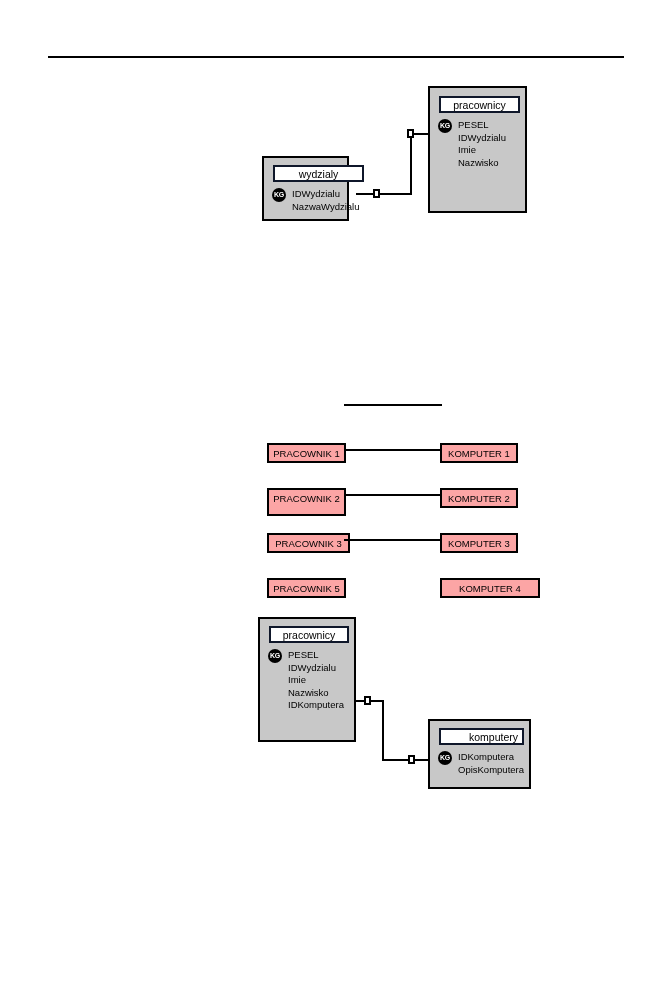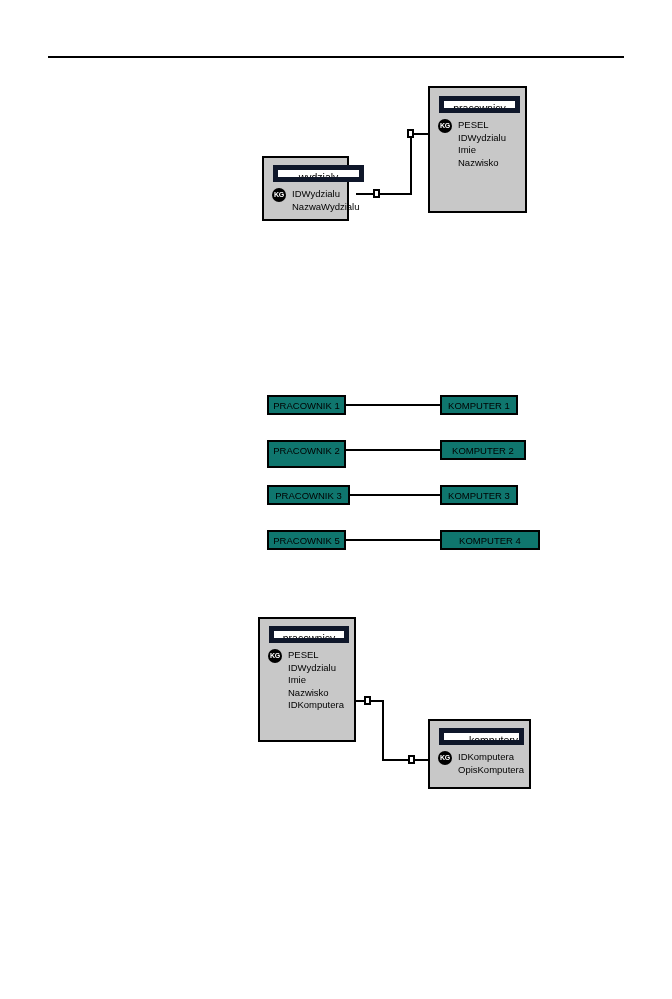--- a/index.html
+++ b/index.html
@@ -37,21 +37,21 @@
   
   .entity {
     position: absolute;
     background: #c8c8c8;
     border: 2px solid #000000;
     box-sizing: border-box;
   }
   .entity-title {
     position: absolute;
     background: #ffffff;
-    border: 5px solid #0f172a;
+    border: 2px solid #0f172a;
     box-sizing: border-box;
     text-align: center;
     font-size: 10.5px;
     line-height: 15px;
     color: #000000;
     white-space: nowrap;
     overflow: hidden;
   }
   .entity-attrs {
     position: absolute;
@@ -96,28 +96,29 @@
     width: 7px;
     height: 9px;
     border: 2px solid #000000;
     background: #ffffff;
     box-sizing: border-box;
   }
 
   
   .simple-box {
     position: absolute;
-    background: #0f766e;
+    background: #fca5a5;
     border: 2px solid #000000;
     box-sizing: border-box;
     font-size: 9.5px;
     line-height: 18px;
     text-align: center;
     color: #000000;
     white-space: nowrap;
+    margin-top: 48px;
   }
 </style>
 </head>
 <body>
 
 <div class="page">
 
   <div class="top-rule"></div>
 
   <div>
@@ -151,21 +152,21 @@
   </div>
 
   <div>
 
     <div class="conn-h" style="left:344px; top:404px; width:98px;"></div>
     <div class="simple-box" style="left:267px; top:395px; width:79px; height:20px;">PRACOWNIK 1</div>
     <div class="simple-box" style="left:440px; top:395px; width:78px; height:20px;">KOMPUTER 1</div>
 
     <div class="conn-h" style="left:344px; top:449px; width:98px;"></div>
     <div class="simple-box" style="left:267px; top:440px; width:79px; height:28px;">PRACOWNIK 2</div>
-    <div class="simple-box" style="left:440px; top:440px; width:86px; height:20px;">KOMPUTER 2</div>
+    <div class="simple-box" style="left:440px; top:440px; width:78px; height:20px;">KOMPUTER 2</div>
 
     <div class="conn-h" style="left:344px; top:494px; width:98px;"></div>
     <div class="simple-box" style="left:267px; top:485px; width:83px; height:20px;">PRACOWNIK 3</div>
     <div class="simple-box" style="left:440px; top:485px; width:78px; height:20px;">KOMPUTER 3</div>
 
     <div class="conn-h" style="left:344px; top:539px; width:98px;"></div>
     <div class="simple-box" style="left:267px; top:530px; width:79px; height:20px;">PRACOWNIK 5</div>
     <div class="simple-box" style="left:440px; top:530px; width:100px; height:20px;">KOMPUTER 4</div>
 
   </div>

